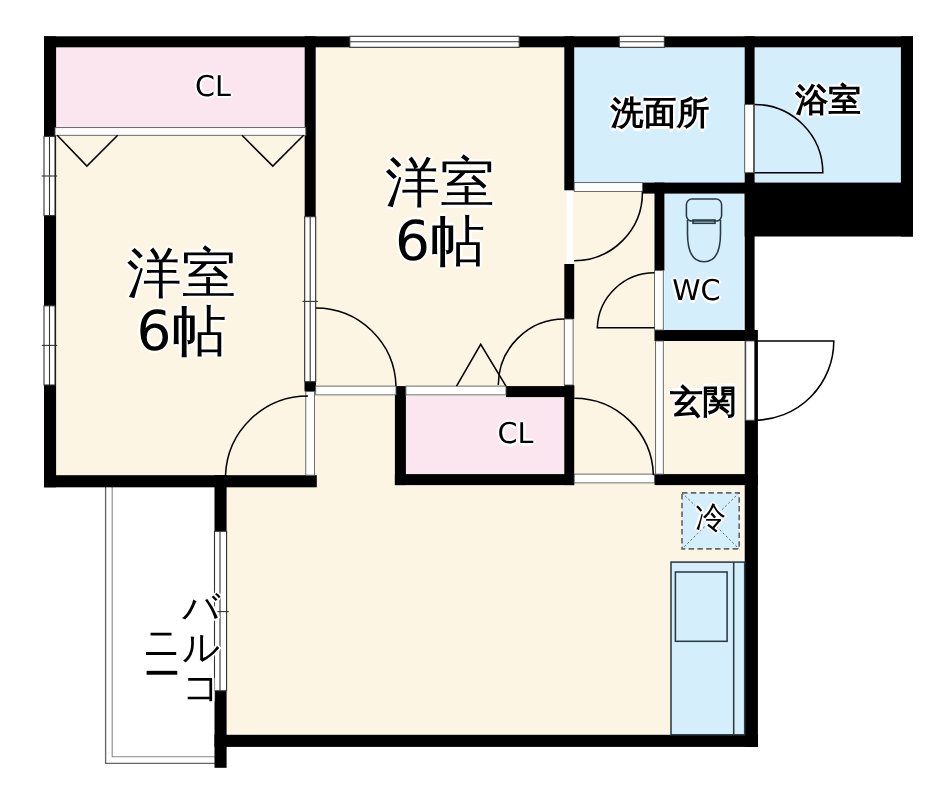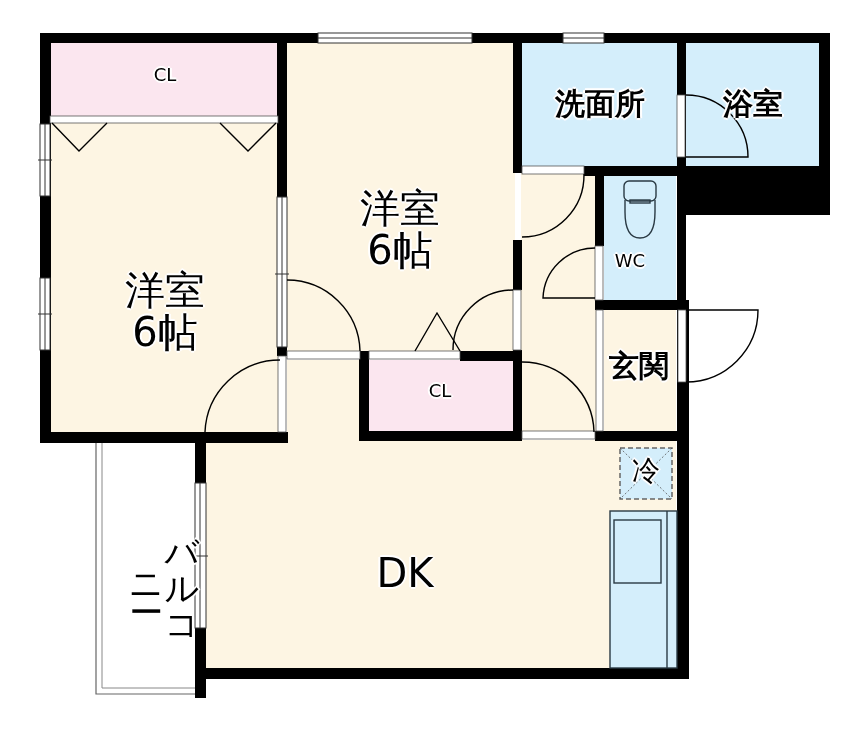--- a/index.html
+++ b/index.html
@@ -4,23 +4,23 @@
 <style>
   html, body { margin:0; padding:0; background:#ffffff; }
   body { width:864px; height:732px; position:relative; overflow:hidden; font-family:"DejaVu Sans","Liberation Sans",sans-serif; }
   #plan { position:absolute; left:0; top:0; width:864px; height:732px; }
   .room-label {
     position:absolute; text-align:center; color:#000;
     paint-order: stroke fill;
     text-shadow: 0 0 3px #fff, 0 0 3px #fff, 0 0 3px #fff, 2px 0 0 #fff, -2px 0 0 #fff, 0 2px 0 #fff, 0 -2px 0 #fff;
     line-height:1.05;
   }
-  .big { font-size:40px;margin-top:47px; }
+  .big { font-size:50px; }
   .mid { font-size:30px;font-weight:bold; }
-  .small { font-size:18px; }
+  .small { font-size:26px;text-align:right; }
   .vert { writing-mode: vertical-rl; font-size:34px; letter-spacing:2px; }
 </style>
 </head>
 <body>
 
 <svg id="plan" viewBox="0 0 864 732" xmlns="http://www.w3.org/2000/svg">
 
   <g>
 
     <rect x="50" y="118" width="228" height="315" fill="#fdf5e3"></rect>
@@ -189,23 +189,22 @@
 </div>
 
 <div class="room-label big" style="left:325px;top:140px;width:150px;">
   <div>洋室</div>
   <div>6帖</div>
 </div>
 
 <div class="room-label small" style="left:395px;top:382px;width:90px;">CL</div>
 
 <div class="room-label mid" style="left:535px;top:88px;width:130px;">洗面所</div>
-<div class="room-label mid" style="left:708px;top:88px;width:90px;">浴室</div>
+<div class="room-label mid" style="left:708px;top:76px;width:90px;">浴室</div>
 <div class="room-label small" style="left:605px;top:252px;width:50px;">WC</div>
 <div class="room-label mid" style="left:604px;top:350px;width:70px;">玄関</div>
 
 <div class="room-label big" style="left:335px;top:505px;width:140px;">
-  <div>DK</div>
 </div>
 
 <div class="room-label" style="left:620px;top:456px;width:52px;font-size:28px;">冷</div>
 
 <div class="room-label vert" style="left:128px;top:500px;height:150px;">バルコニー</div>
 
 </body></html>

